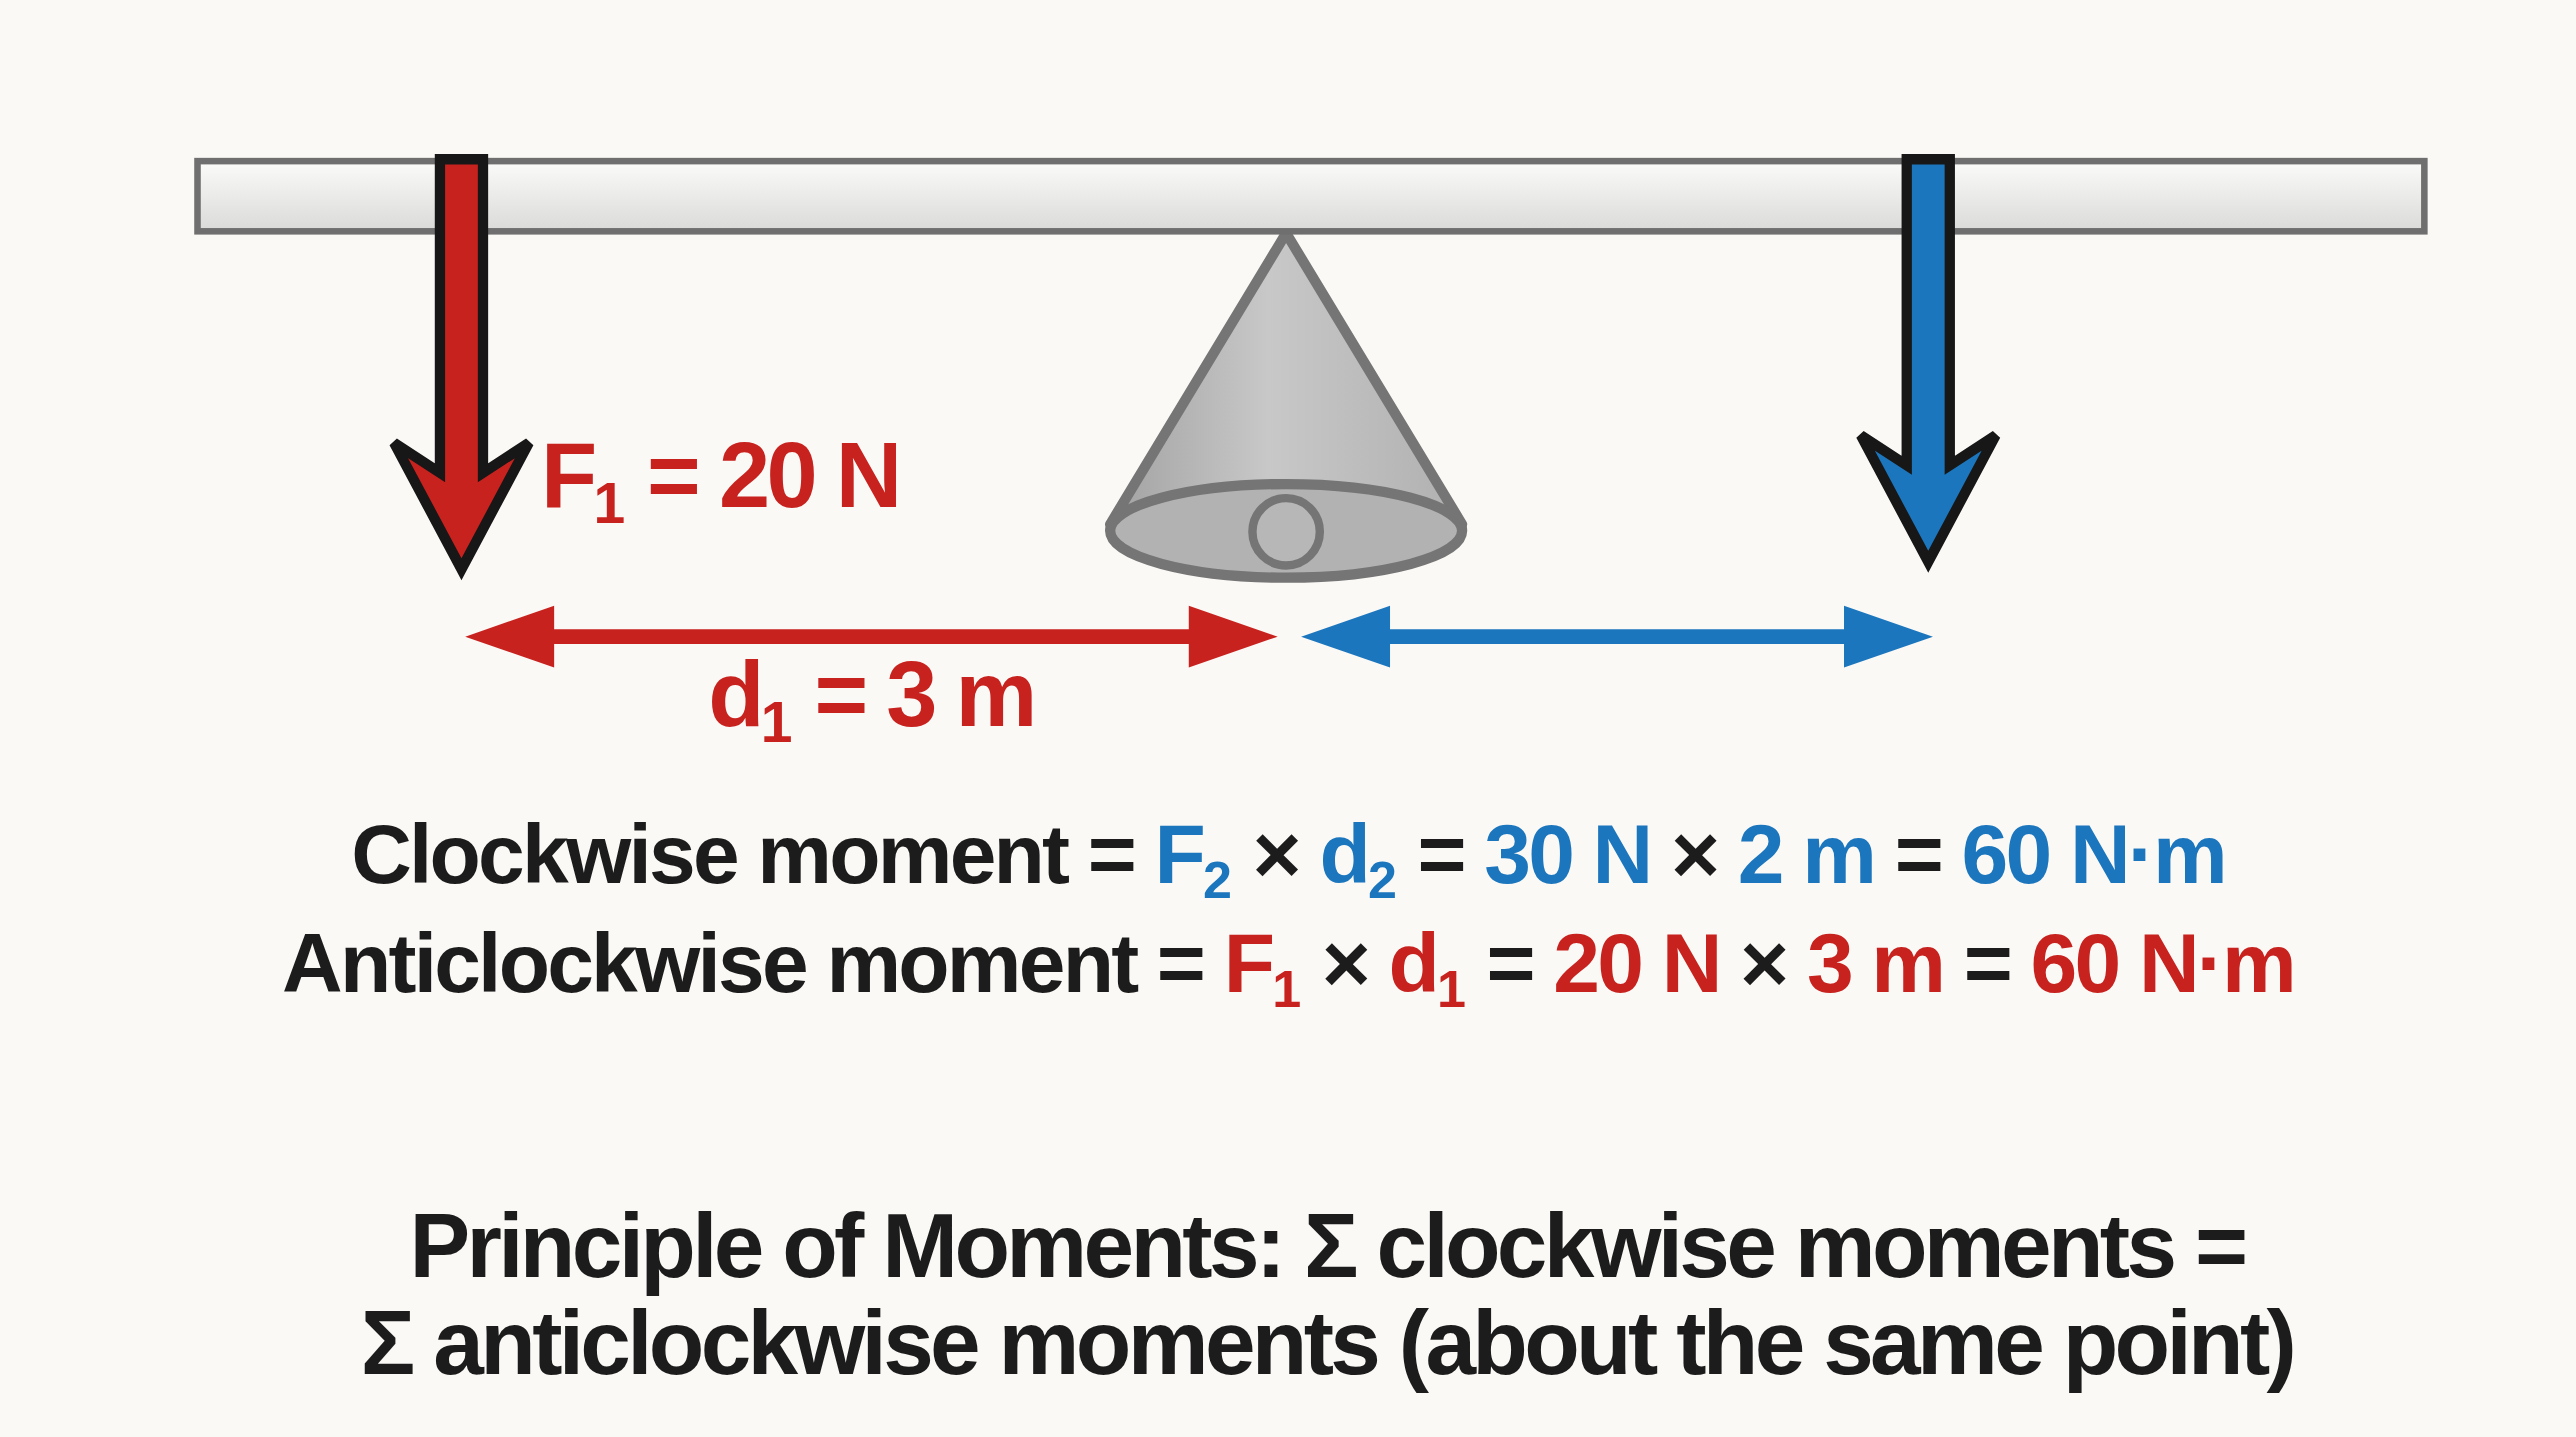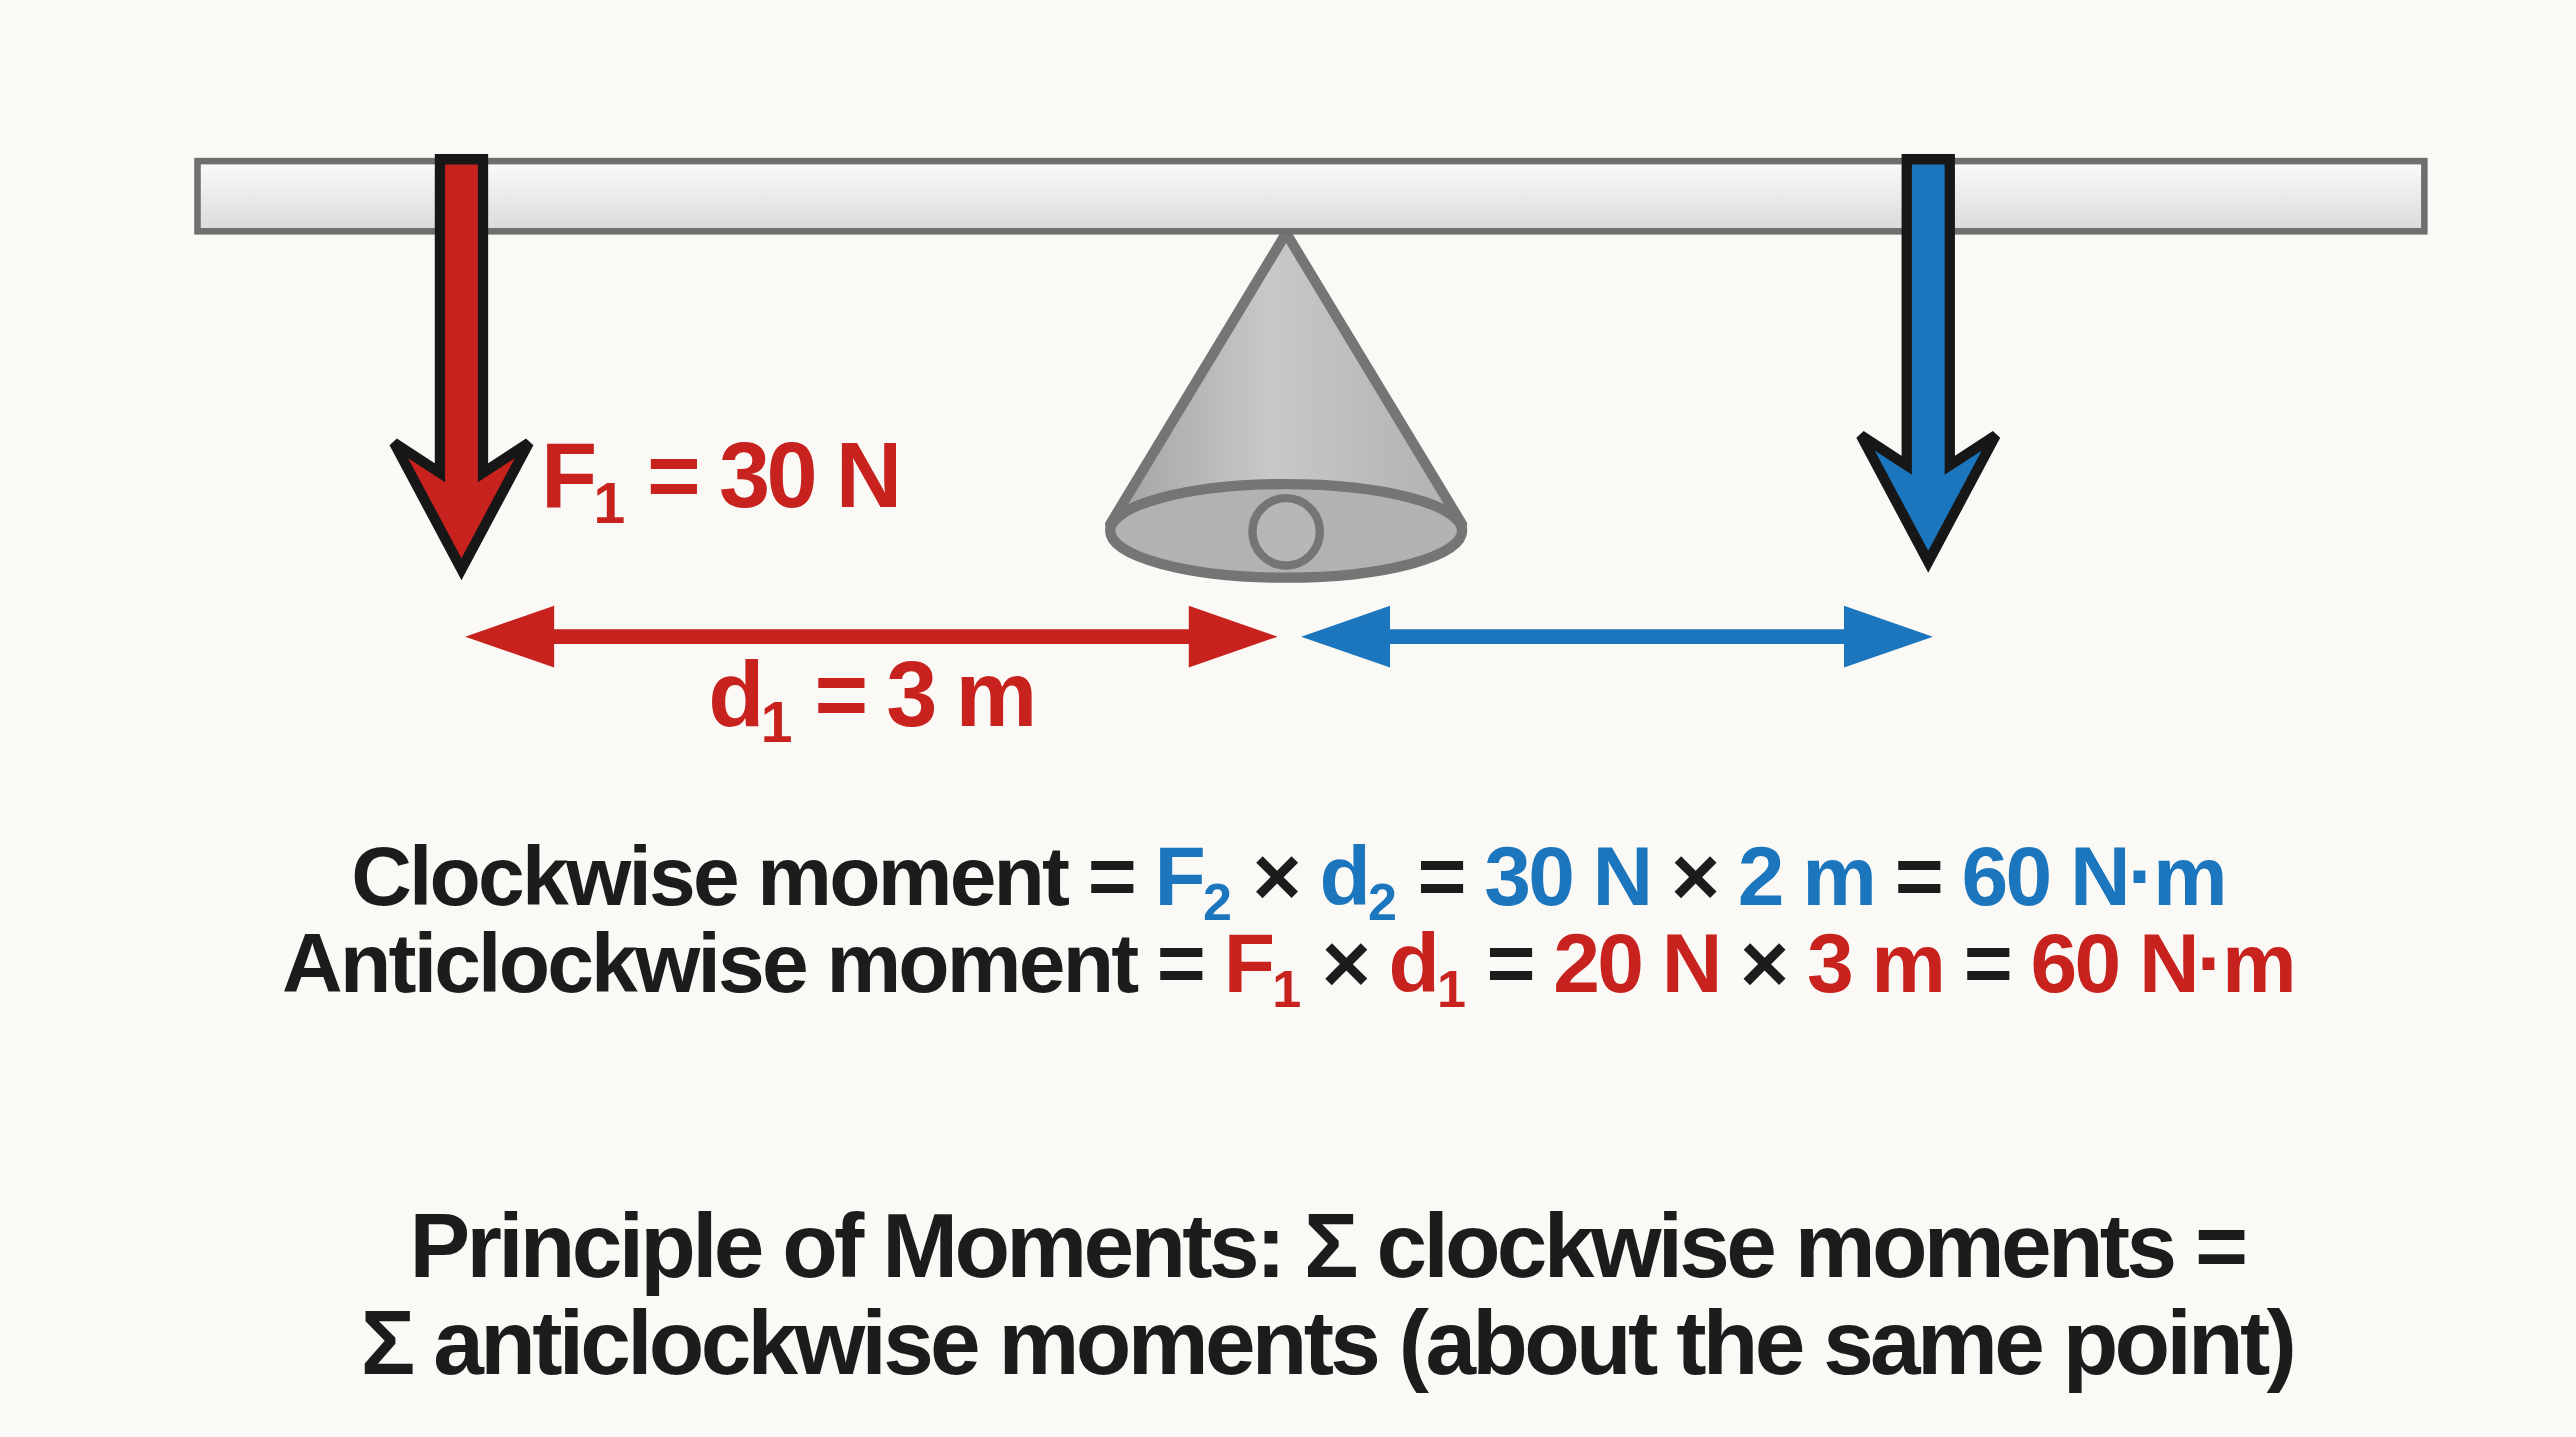--- a/index.html
+++ b/index.html
@@ -55,21 +55,21 @@
   .eq {
     position: absolute;
     left: 0;
     width: 2576px;
     text-align: center;
     font-size: 84px;
     line-height: 1;
     letter-spacing: -2.8px;
     white-space: nowrap;
   }
-  .eq1 { top: 834px; }
+  .eq1 { top: 812px; }
   .eq2 { top: 921px; }
 
   .principle {
     position: absolute;
     left: 39px;
     top: 1197px;
     width: 2576px;
     text-align: center;
     font-size: 91px;
     line-height: 97px;
@@ -105,21 +105,21 @@
 
     <polygon class="force-red" points="470,170 470,505 421,473 493,608 565,473 516,505 516,170"></polygon>
 
     <polygon class="force-blue" points="2037,170 2037,497 1988,465 2060,600 2132,465 2083,497 2083,170"></polygon>
 
     <polygon class="dist-red" points="497,680 592,647 592,672 1270,672 1270,647 1365,680 1270,713 1270,688 592,688 592,713"></polygon>
 
     <polygon class="dist-blue" points="1390,680 1485,647 1485,672 1970,672 1970,647 2065,680 1970,713 1970,688 1485,688 1485,713"></polygon>
   </svg>
 
-  <div class="label f1"><span>F</span><sub>1</sub><span> = 30 N</span></div>
+  <div class="label f1"><span>F</span><sub>1</sub><span> = 20 N</span></div>
   <div class="label d1"><span>d</span><sub>1</sub><span> = 3 m</span></div>
 
   <div class="eq eq1"><span style="color: rgb(28, 28, 28);">Clockwise moment = </span><span style="color: rgb(28, 118, 189);">F</span><sub style="color: rgb(28, 118, 189);">2</sub><span style="color: rgb(28, 28, 28);"> × </span><span style="color: rgb(28, 118, 189);">d</span><sub style="color: rgb(28, 118, 189);">2</sub><span style="color: rgb(28, 28, 28);"> = </span><span style="color: rgb(28, 118, 189);">30 N</span><span style="color: rgb(28, 28, 28);"> × </span><span style="color: rgb(28, 118, 189);">2 m</span><span style="color: rgb(28, 28, 28);"> = </span><span style="color: rgb(28, 118, 189);">60 N·m</span></div>
   <div class="eq eq2"><span style="color: rgb(28, 28, 28);">Anticlockwise moment = </span><span style="color: rgb(200, 34, 31);">F</span><sub style="color: rgb(200, 34, 31);">1</sub><span style="color: rgb(28, 28, 28);"> × </span><span style="color: rgb(200, 34, 31);">d</span><sub style="color: rgb(200, 34, 31);">1</sub><span style="color: rgb(28, 28, 28);"> = </span><span style="color: rgb(200, 34, 31);">20 N</span><span style="color: rgb(28, 28, 28);"> × </span><span style="color: rgb(200, 34, 31);">3 m</span><span style="color: rgb(28, 28, 28);"> = </span><span style="color: rgb(200, 34, 31);">60 N·m</span></div>
 
   <div class="principle">
     <div>Principle of Moments: Σ clockwise moments =</div>
     <div>Σ anticlockwise moments (about the same point)</div>
   </div>
 

